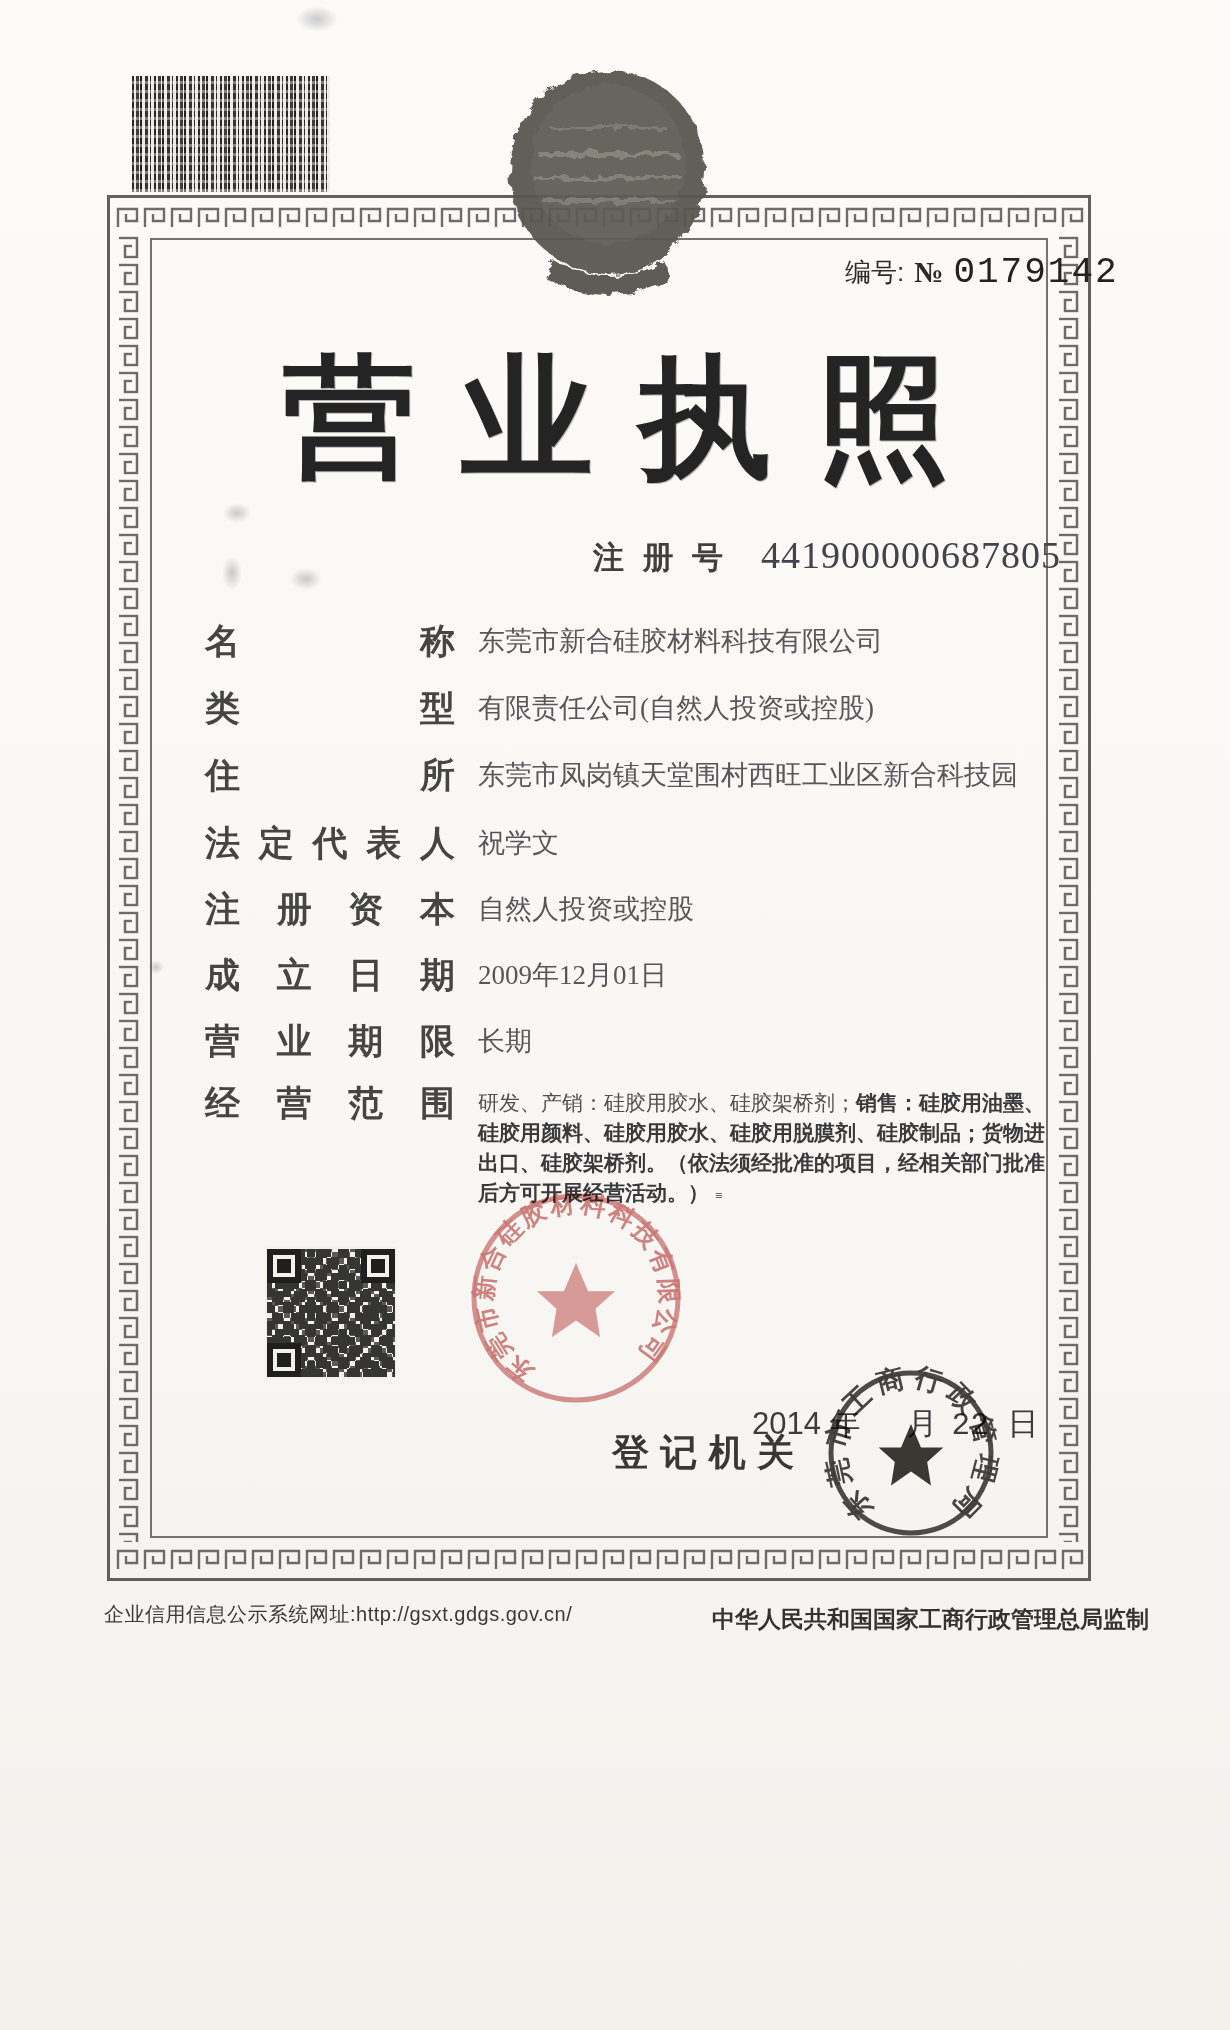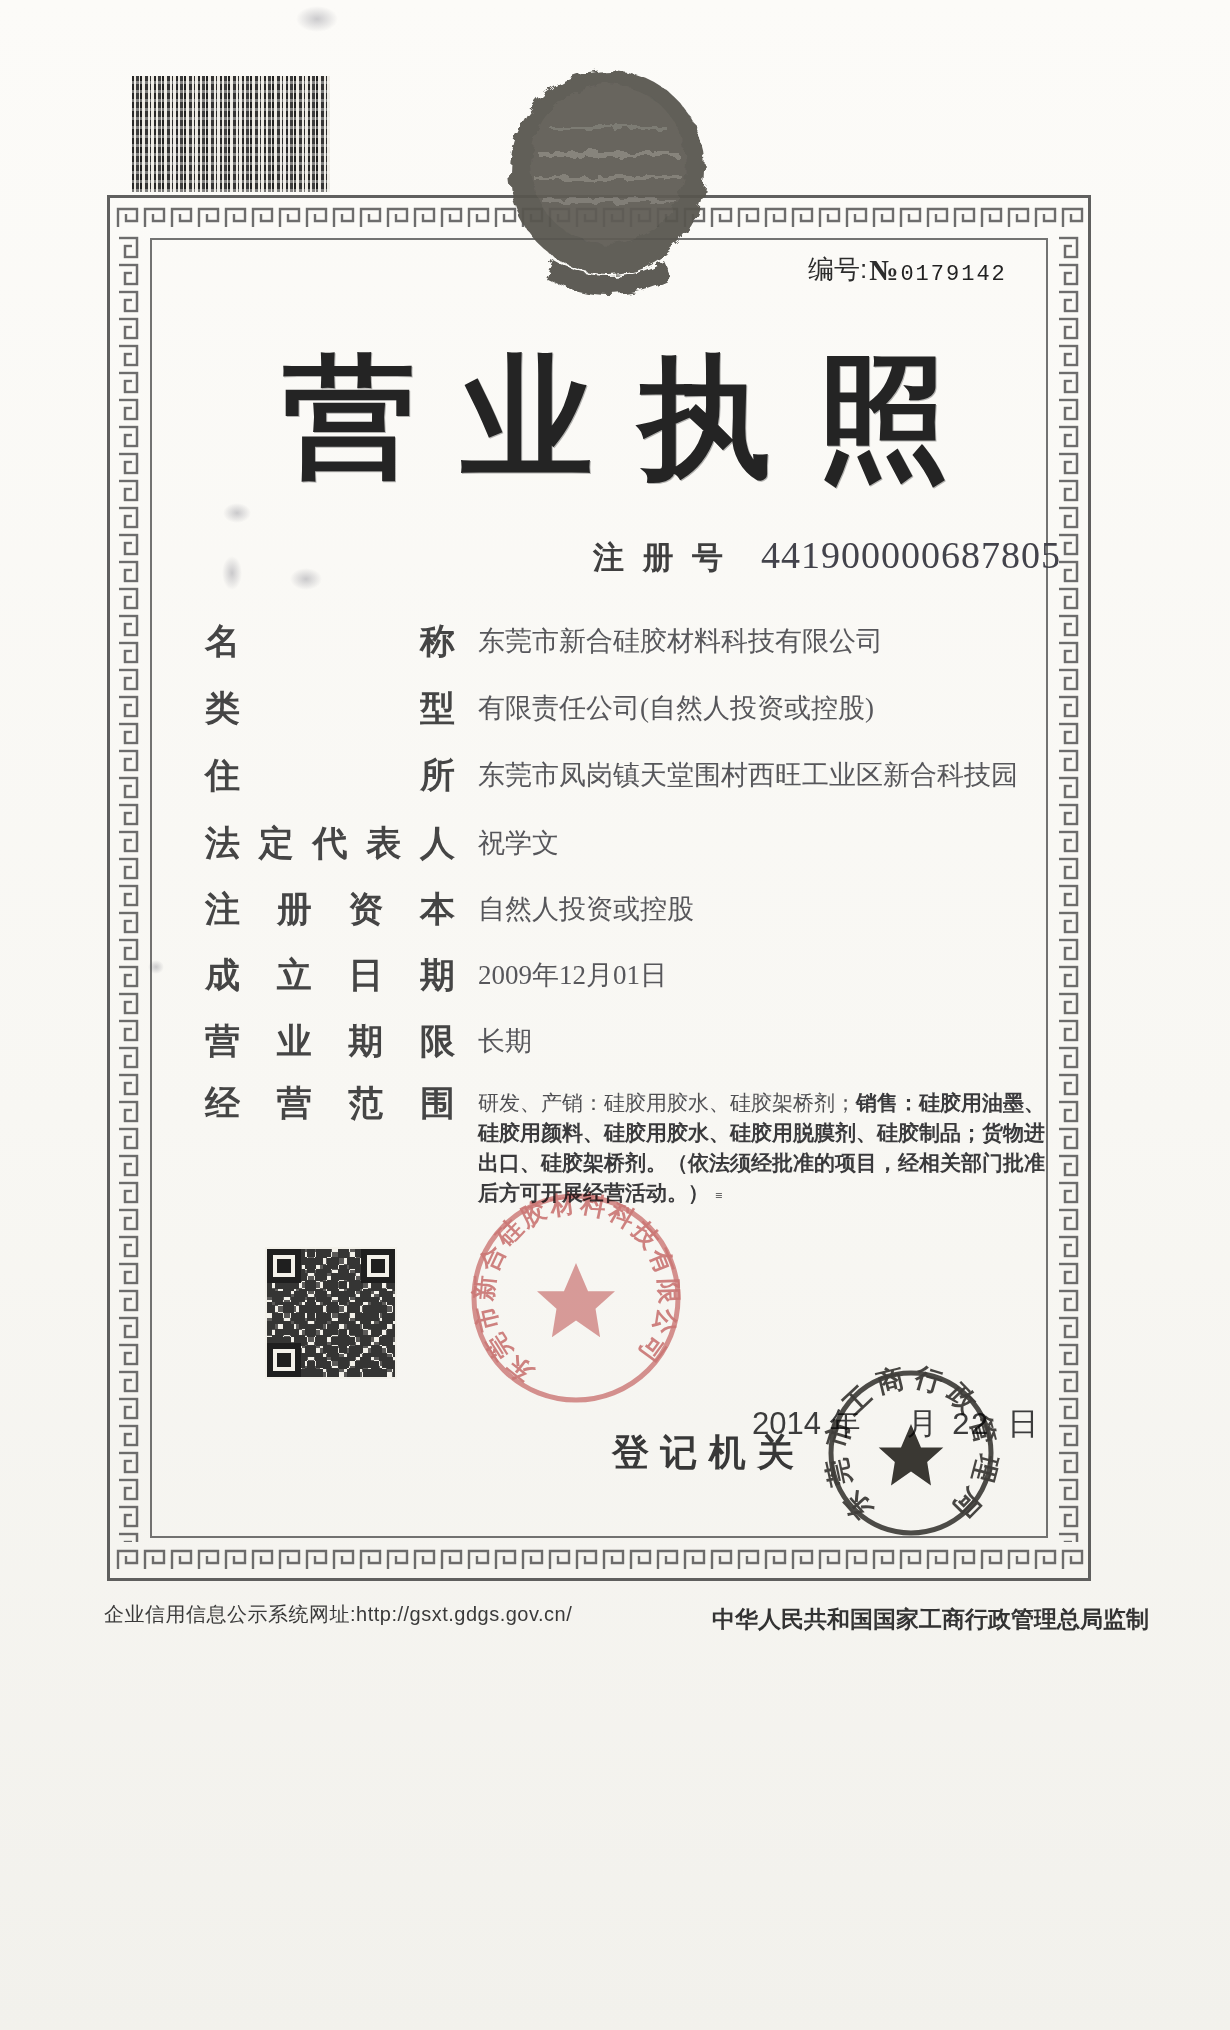--- a/index.html
+++ b/index.html
@@ -22,24 +22,24 @@
   .barcode{position:absolute;left:132px;top:76px;width:198px;height:116px;opacity:.93;
     background-color:#ece9e2;
     background-image:
       repeating-linear-gradient(0deg, rgba(250,250,247,.38) 0 3px, rgba(0,0,0,0) 3px 9px),
       repeating-linear-gradient(90deg,#181818 0 2px,rgba(0,0,0,0) 2px 4px,#2e2e2e 4px 7px,
         rgba(0,0,0,0) 7px 8px,#101010 8px 10px,rgba(0,0,0,0) 10px 13px,#262626 13px 16px,
         rgba(0,0,0,0) 16px 18px,#1c1c1c 18px 19px,rgba(0,0,0,0) 19px 22px);}
   
   .emblem{position:absolute;left:498px;top:64px;width:222px;height:242px;z-index:2;opacity:.94;}
   
-  .serial{position:absolute;left:808px;top:252px;display:flex;align-items:flex-end;gap:2px;
+  .serial{position:absolute;left:845px;top:252px;display:flex;align-items:center;gap:10px;
     font-size:26px;color:#2c2c2c;z-index:3;}
   .serial .sym{font-family:"Liberation Serif","DejaVu Serif",serif;font-weight:700;font-size:29px;}
-  .serial .num{font-family:"Liberation Mono","DejaVu Sans Mono",monospace;font-size:22px;letter-spacing:2px;color:#222;}
+  .serial .num{font-family:"Liberation Mono","DejaVu Sans Mono",monospace;font-size:36px;letter-spacing:2px;color:#222;}
   
   .title{position:absolute;left:283px;top:348px;width:666px;display:flex;justify-content:space-between;
     font-size:132px;line-height:140px;font-weight:800;color:#242424;z-index:3;
     text-shadow:1px 1px 0 rgba(45,45,45,.35);}
   
   .regline{position:absolute;left:593px;top:533px;display:flex;align-items:baseline;z-index:3;}
   .reg-label{width:130px;display:flex;justify-content:space-between;font-size:31px;font-weight:600;color:#3f3f3f;}
   .reg-value{margin-left:38px;font-family:"Liberation Serif","DejaVu Serif",serif;
     font-size:38px;color:#43434b;letter-spacing:1px;}
   

